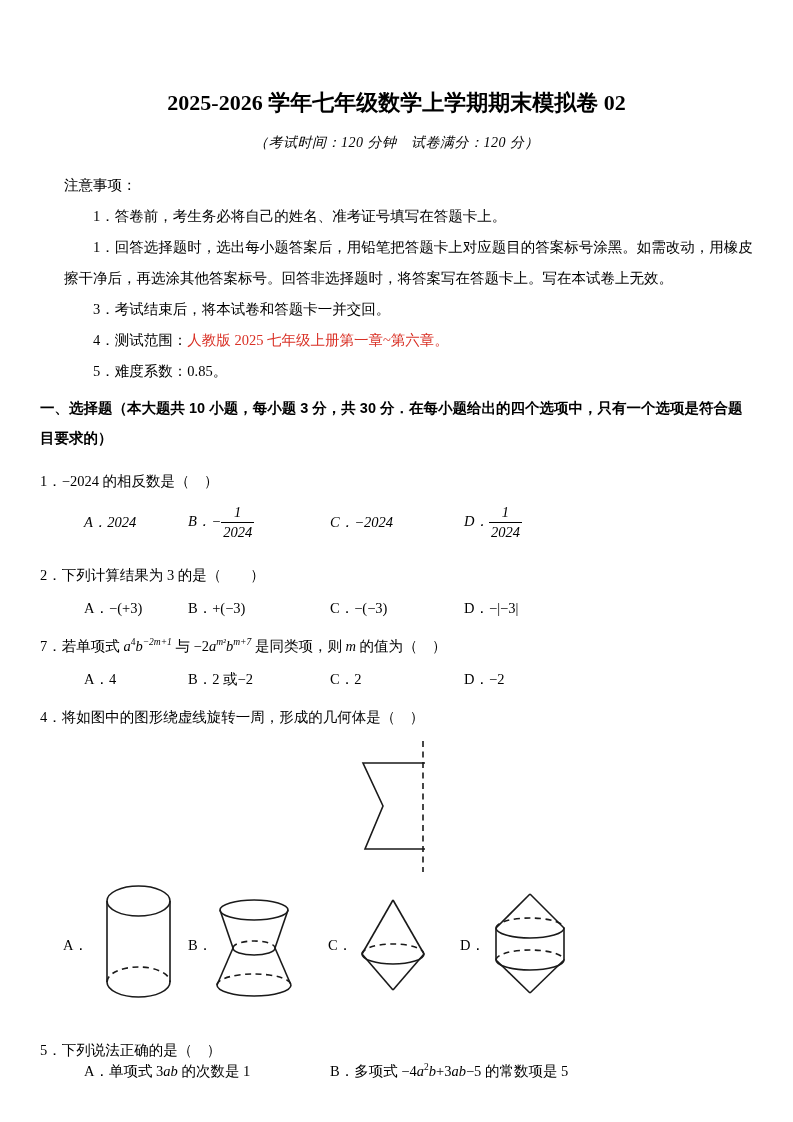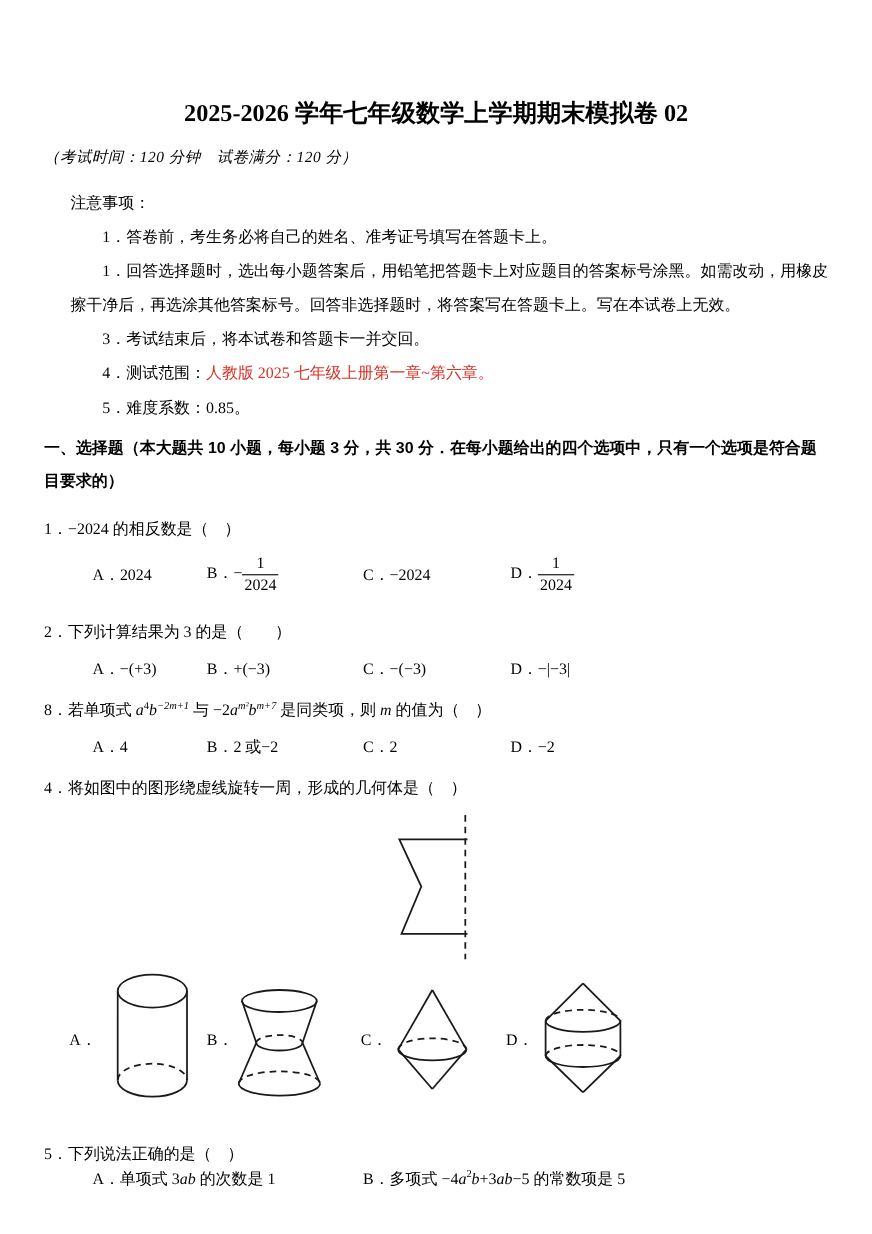--- a/index.html
+++ b/index.html
@@ -5,35 +5,35 @@
   html,body { margin:0; padding:0; background:#ffffff; }
   .page {
     position:relative; width:793px; height:1122px; box-sizing:border-box;
     padding:0 40px; margin:0 auto; background:#ffffff; color:#000;
     font-family:"Liberation Serif", serif; font-size:14.5px; overflow:hidden;
   }
   .title {
     margin:88px 0 0; text-align:center; font-size:22px; line-height:30px;
     font-weight:bold; font-family:"Liberation Serif", serif;
   }
-  .subtitle { margin:16px 0 16px; text-align:left; font-size:14px; font-style:italic; letter-spacing:0.5px; }
+  .subtitle { margin:16px 0 16px; text-align:center; font-size:14px; font-style:italic; letter-spacing:0.5px; }
   .notice { margin:18px 0 0 24px; line-height:31px; }
   .notice-head { margin:0; font-weight:normal; font-family:"Liberation Sans", sans-serif; }
   .notice-item { margin:0; text-indent:29px; }
   .red { color:var(--red,#d93025); }
   .section-heading {
     margin:6px 0 0; font-weight:bold; font-family:"Liberation Sans", sans-serif;
     font-size:14.5px; line-height:30px;
   }
   .stem { margin:16px 0 0; line-height:24px; }
   .opts {
     display:grid; grid-template-columns:104px 142px 134px auto;
     padding-left:44px; margin-top:12px; align-items:center;
   }
-  .opts.tall { min-height:50px; margin-top:4px; }
+  .opts.tall { min-height:50px; margin-top:4px;font-style:italic; }
   .opts2 { display:grid; grid-template-columns:246px auto; padding-left:44px; }
   .opt { white-space:nowrap; }
   sup { font-size:9.5px; line-height:0; }
   i { font-style:italic; }
   .frac { display:inline-block; text-align:center; vertical-align:middle; line-height:1.15; }
   .frac .num { display:block; padding:0 5px 1px; border-bottom:1.2px solid #000; }
   .frac .den { display:block; padding:1px 2px 0; }
   .flag-fig { display:block; margin:10px 0 0 300px; }
   .fig-row { position:relative; height:152px; margin-top:4px; }
   .fig-abs { position:absolute; }
@@ -75,21 +75,21 @@
     <div class="opts">
       <span class="opt">A．−(+3)</span>
       <span class="opt">B．+(−3)</span>
       <span class="opt">C．−(−3)</span>
       <span class="opt">D．−|−3|</span>
     </div>
   </div>
 
   <div>
     <p class="stem">
-      <span>8．若单项式</span>
+      <span>7．若单项式</span>
       <span><i>a</i><sup>4</sup><i>b</i><sup><i>−2m+1</i></sup></span>
       <span>与</span>
       <span><span>−2</span><i>a</i><sup><i>m²</i></sup><i>b</i><sup><i>m+7</i></sup></span>
       <span>是同类项，则</span>
       <i>m</i>
       <span>的值为（　）</span>
     </p>
     <div class="opts">
       <span class="opt">A．4</span>
       <span class="opt">B．2 或−2</span>

